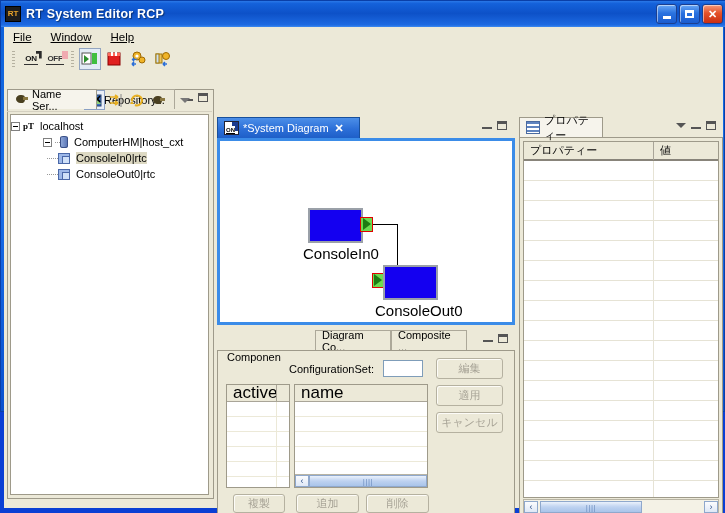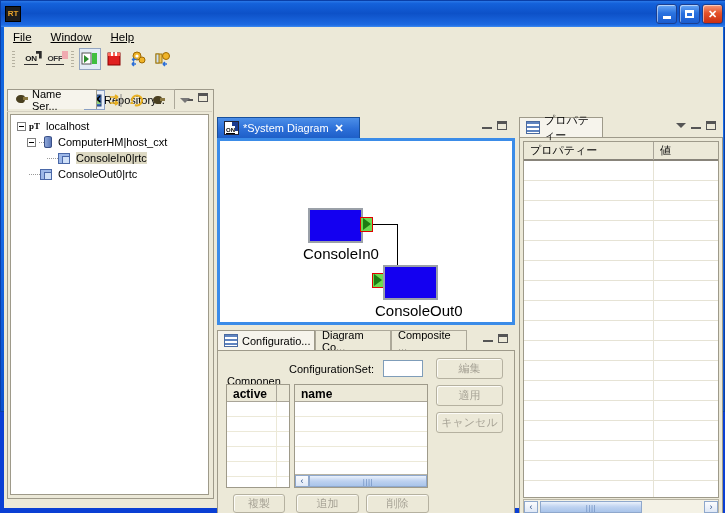--- a/index.html
+++ b/index.html
@@ -192,21 +192,21 @@
   }
   .cfg-lbl { position: absolute; font-size: 11px; color: #000; white-space: nowrap; }
   .cfg-input {
     position: absolute; background: #fff; border: 1px solid #7f9db9;
   }
   .cfg-table {
     position: absolute; background: #fff; border: 1px solid #9e9a8a; overflow: hidden;
   }
   .th {
     height: 17px; background: #ece9d8; border-bottom: 1px solid #a9a598;
-    font-size: 12px; display: flex; align-items: flex-end; font-weight: bold;
+    font-size: 17px; display: flex; align-items: center;
   }
   .th span { padding-left: 6px; }
   .th-div { position: absolute; top: 0; width: 1px; height: 17px; background: #a9a598; }
   .trow { height: 15px; border-bottom: 1px solid #ece9d8; }
   .vdiv { position: absolute; top: 17px; bottom: 0; width: 1px; background: #ece9d8; }
   .btn {
     position: absolute; background: #ece9d8; border: 1px solid #b5b1a0;
     border-radius: 3px; font-size: 11px; color: #a7a396;
     display: flex; align-items: center; justify-content: center;
     box-shadow: inset 1px 1px 0 #fdfcf8;
@@ -290,20 +290,21 @@
   .home-ico:after { content:""; position:absolute; left:3px; top:5px; width:8px;height:7px;border:1px solid #8e8a7a;}
   .arr { font-size: 13px; color: #c8c4b4; }
 </style>
 </head>
 <body>
 
 <div id="window">
 
   <div id="titlebar">
     <div id="app-icon">RT</div>
+    <div id="title-text">RT System Editor RCP</div>
     <div id="win-btns">
       <div class="wbtn">
           <div class="gl-min"></div>
         </div>
       <div class="wbtn">
           <div class="gl-max"></div>
         </div>
       <div class="wbtn close">
           <span>✕</span>
         </div>
@@ -410,37 +411,37 @@
           </div>
           <div class="nst-btn">
                 <span class="ic-plug"></span>
               </div>
           <div class="nst-btn" style="margin-left:6px">
             <span style="width:0;height:0;border-left:5px solid transparent;border-right:5px solid transparent;border-top:5px solid #777;display:block"></span>
           </div>
         </div>
 
         <div id="tree-area">
-          <div class="tnode" style="padding-left:6px">
+          <div class="tnode" style="">
             <span class="twist"></span>
             <span class="rt-ico">рТ</span>
             <span class="tlabel">localhost</span>
           </div>
-          <div class="tnode" style="padding-left:16px">
+          <div class="tnode" style="padding-left:32px">
             <span class="twist"></span>
             <span style="width:5px;border-top:1px dotted #999;height:1px"></span>
             <span class="cyl"></span>
             <span class="tlabel">ComputerHM|host_cxt</span>
           </div>
           <div class="tnode" style="padding-left:36px">
             <span style="width:11px;border-top:1px dotted #999;height:1px"></span>
             <span class="rtc-ico"></span>
             <span class="tlabel sel">ConsoleIn0|rtc</span>
           </div>
-          <div class="tnode" style="padding-left:18px">
+          <div class="tnode" style="padding-left:36px">
             <span style="width:11px;border-top:1px dotted #999;height:1px"></span>
             <span class="rtc-ico"></span>
             <span class="tlabel">ConsoleOut0|rtc</span>
           </div>
         </div>
       </div>
     </div>
 
     <div id="ed-panel" class="panel">
       <div class="vtab active-blue" id="ed-tab">
@@ -468,38 +469,34 @@
         <div class="port-box" style="left:152px;top:132px">
           <div class="port-arrow" style="left:1px;top:0px"></div>
         </div>
         <div class="rtc-box" style="left:163px;top:124px;width:55px;height:35px"></div>
         <div class="rtc-label" style="left:155px;top:161px">ConsoleOut0</div>
       </div>
     </div>
 
     <div id="cfg-panel" class="panel">
       <div class="tabrow" id="cfg-tabs">
-        <div class="vtab active c1">
-          <span class="ic-grid tabicon"></span>
-          <span>Configuratio...</span>
-        </div>
         <div class="vtab c2">
           <span>Diagram Co...</span>
         </div>
         <div class="vtab c3">
           <span>Composite ...</span>
         </div>
       </div>
       <div class="panel-chrome" id="cfg-chrome">
         <div class="pc-min"></div>
         <div class="pc-max"></div>
       </div>
 
       <div id="cfg-body">
-        <div class="cfg-lbl" style="left:9px;top:24px">Componen</div>
+        <div class="cfg-lbl" style="left:9px;top:0">Componen</div>
         <div class="cfg-lbl" style="left:71px;top:12px">ConfigurationSet:</div>
         <input class="cfg-input" style="left: 165px; top: 9px; width: 40px; height: 17px; font-size: 11px;" value="">
 
         <div class="cfg-table" style="left:8px;top:33px;width:64px;height:104px">
           <div class="th">
             <span>active</span>
           </div>
           <div class="th-div" style="left:49px"></div>
           <div class="vdiv" style="left:49px"></div>
           <div class="trow"></div>

